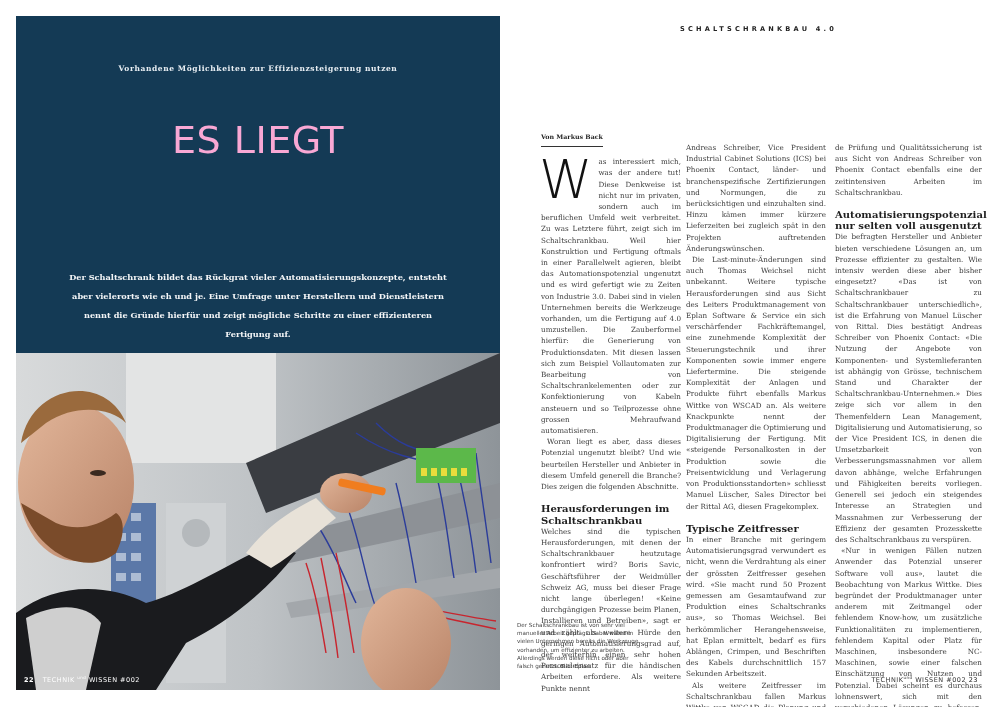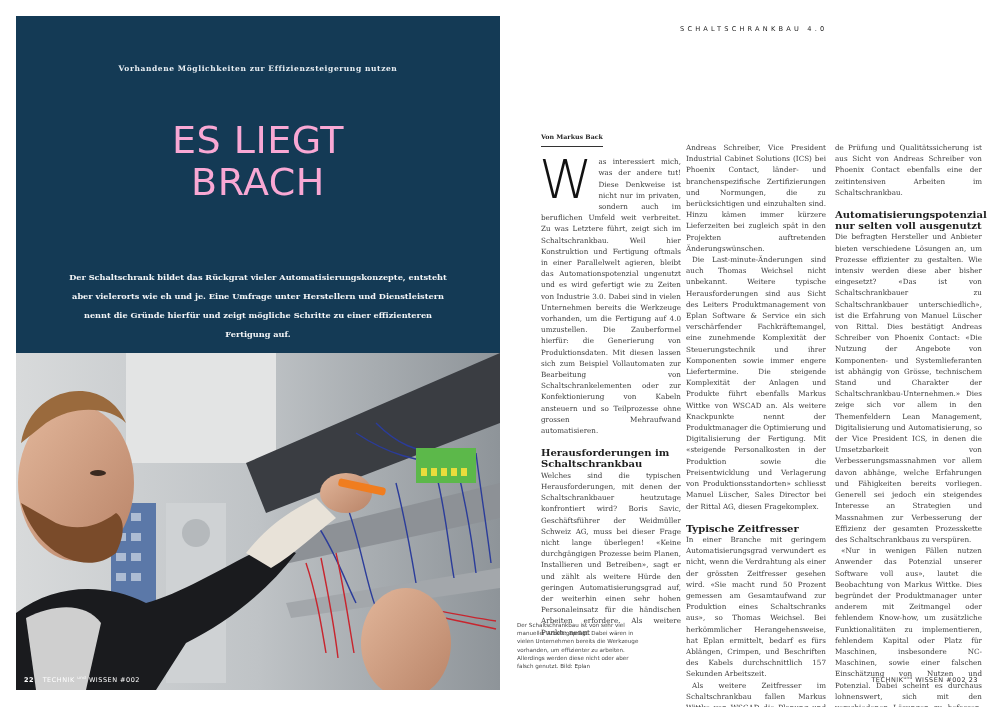--- a/index.html
+++ b/index.html
@@ -13,21 +13,21 @@
   .headline { position: absolute; top: 103px; left: 0; width: 100%; font-family: "DejaVu Sans", sans-serif; font-weight: 200; font-size: 38px; line-height: 42px; letter-spacing: 0.5px; color: #f9a8d4; }
   .headline div { font-weight: normal; -webkit-text-stroke: 0; }
   .lede { position: absolute; top: 252px; left: 52px; width: 380px; font-family: "DejaVu Serif", serif; font-weight: bold; font-size: 8.2px; line-height: 19px; color: #f3f5f7; }
 
   .photo { position: absolute; left: 0; top: 337px; width: 484px; height: 337px; overflow: hidden; background: #c9ccce; }
   .photo svg { display: block; }
   .folio-left { position: absolute; left: 8px; bottom: 6px; font-family: "DejaVu Sans", sans-serif; font-size: 6.5px; color: #ffffff; letter-spacing: 0.5px; }
   .folio-left .pg { font-weight: bold; margin-right: 6px; }
 
   
-  .section-tag { position: absolute; left: 680px; top: 25px; font-family: "DejaVu Sans", sans-serif; font-weight: normal; font-size: 6.6px; letter-spacing: 3.2px; color: #222; text-align: right; }
+  .section-tag { position: absolute; left: 680px; top: 25px; font-family: "DejaVu Sans", sans-serif; font-weight: bold; font-size: 6.6px; letter-spacing: 3.2px; color: #222; text-align: right; }
 
   .col { position: absolute; top: 0; font-family: "DejaVu Serif", serif; font-size: 7.2px; line-height: 11.2px; color: #3a3a3a; text-align: justify; hyphens: auto; }
   .col p { margin: 0; }
   .col p.indent { text-indent: 6px; }
   .col h3 { font-family: "DejaVu Serif", serif; font-weight: bold; font-size: 10px; line-height: 11.2px; color: #1f1f1f; text-align: left; }
   .col .gap { height: 11px; }
 
   .col1 { left: 541px; top: 131px; width: 140px; }
   .col2 { left: 686px; top: 142px; width: 140px; }
   .col3 { left: 835px; top: 142px; width: 147px; }
@@ -40,21 +40,20 @@
   .folio-right .pg { font-weight: normal; color: #111; }
 </style>
 </head>
 <body>
 
 <div class="left-page">
   <div class="hero">
     <div class="kicker">Vorhandene Möglichkeiten zur Effizienzsteigerung nutzen</div>
     <div class="headline">
       <div>ES LIEGT</div>
-      <div>BRACH</div>
     </div>
     <div class="lede">Der Schaltschrank bildet das Rückgrat vieler Automatisierungskonzepte, entsteht aber vielerorts wie eh und je. Eine Umfrage unter Herstellern und Dienstleistern nennt die Gründe hierfür und zeigt mögliche Schritte zu einer effizienteren Fertigung auf.</div>
   </div>
 
   <div class="photo">
     <svg width="484" height="337" viewBox="0 0 484 337" xmlns="http://www.w3.org/2000/svg">
       <defs>
         <linearGradient id="bg" x1="0" y1="0" x2="1" y2="0">
           <stop offset="0" stop-color="#d8dadb"></stop>
           <stop offset="0.5" stop-color="#bfc3c6"></stop>
@@ -144,20 +143,21 @@
 </div>
 
 <div class="section-tag">SCHALTSCHRANKBAU 4.0</div>
 
 <div class="col col1">
   <div class="byline">Von Markus Back</div>
   <p>
     <span class="dropcap">W</span>
     <span>as interessiert mich, was der andere tut! Diese Denkweise ist nicht nur im privaten, sondern auch im beruflichen Umfeld weit verbreitet. Zu was Letztere führt, zeigt sich im Schaltschrankbau. Weil hier Konstruktion und Fertigung oftmals in einer Parallelwelt agieren, bleibt das Automationspotenzial ungenutzt und es wird gefertigt wie zu Zeiten von Industrie 3.0. Dabei sind in vielen Unternehmen bereits die Werkzeuge vorhanden, um die Fertigung auf 4.0 umzustellen. Die Zauberformel hierfür: die Generierung von Produktionsdaten. Mit diesen lassen sich zum Beispiel Vollautomaten zur Bearbeitung von Schaltschrankelementen oder zur Konfektionierung von Kabeln ansteuern und so Teilprozesse ohne grossen Mehraufwand automatisieren.</span>
   </p>
+  <p class="indent">Woran liegt es aber, dass dieses Potenzial ungenutzt bleibt? Und wie beurteilen Hersteller und Anbieter in diesem Umfeld generell die Branche? Dies zeigen die folgenden Abschnitte.</p>
   <div class="gap"></div>
   <h3>Herausforderungen im Schaltschrankbau</h3>
   <p>Welches sind die typischen Herausforderungen, mit denen der Schaltschrankbauer heutzutage konfrontiert wird? Boris Savic, Geschäftsführer der Weidmüller Schweiz AG, muss bei dieser Frage nicht lange überlegen! «Keine durchgängigen Prozesse beim Planen, Installieren und Betreiben», sagt er und zählt als weitere Hürde den geringen Automatisierungsgrad auf, der weiterhin einen sehr hohen Personaleinsatz für die händischen Arbeiten erfordere. Als weitere Punkte nennt</p>
 </div>
 
 <div class="col col2">
   <p>Andreas Schreiber, Vice President Industrial Cabinet Solutions (ICS) bei Phoenix Contact, länder- und branchenspezifische Zertifizierungen und Normungen, die zu berücksichtigen und einzuhalten sind. Hinzu kämen immer kürzere Lieferzeiten bei zugleich spät in den Projekten auftretenden Änderungswünschen.</p>
   <p class="indent">Die Last-minute-Änderungen sind auch Thomas Weichsel nicht unbekannt. Weitere typische Herausforderungen sind aus Sicht des Leiters Produktmanagement von Eplan Software &amp; Service ein sich verschärfender Fachkräftemangel, eine zunehmende Komplexität der Steuerungstechnik und ihrer Komponenten sowie immer engere Liefertermine. Die steigende Komplexität der Anlagen und Produkte führt ebenfalls Markus Wittke von WSCAD an. Als weitere Knackpunkte nennt der Produktmanager die Optimierung und Digitalisierung der Fertigung. Mit «steigende Personalkosten in der Produktion sowie die Preisentwicklung und Verlagerung von Produktionsstandorten» schliesst Manuel Lüscher, Sales Director bei der Rittal AG, diesen Fragekomplex.</p>
   <div class="gap"></div>
   <h3>Typische Zeitfresser</h3>

